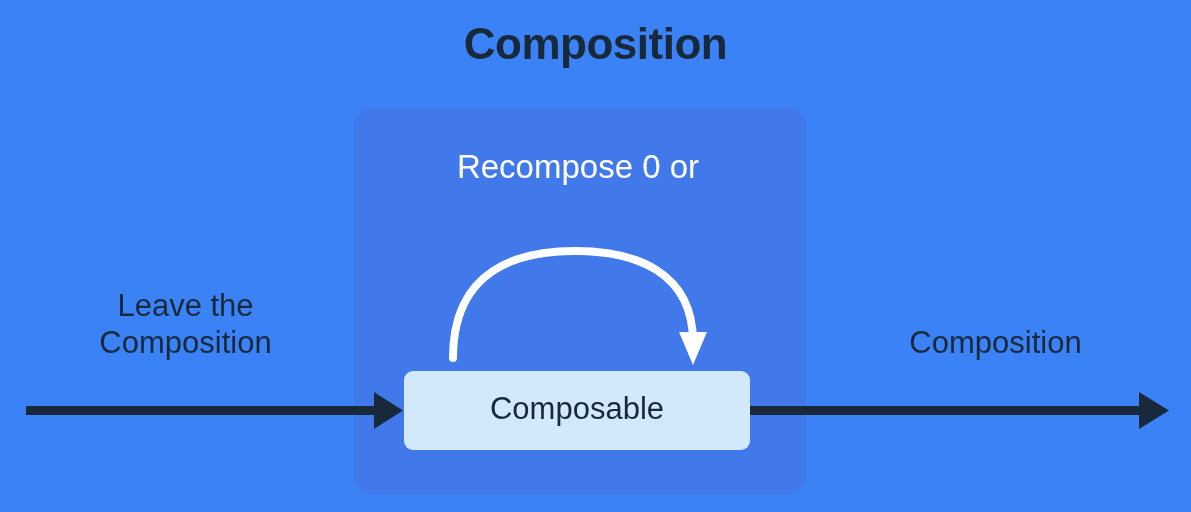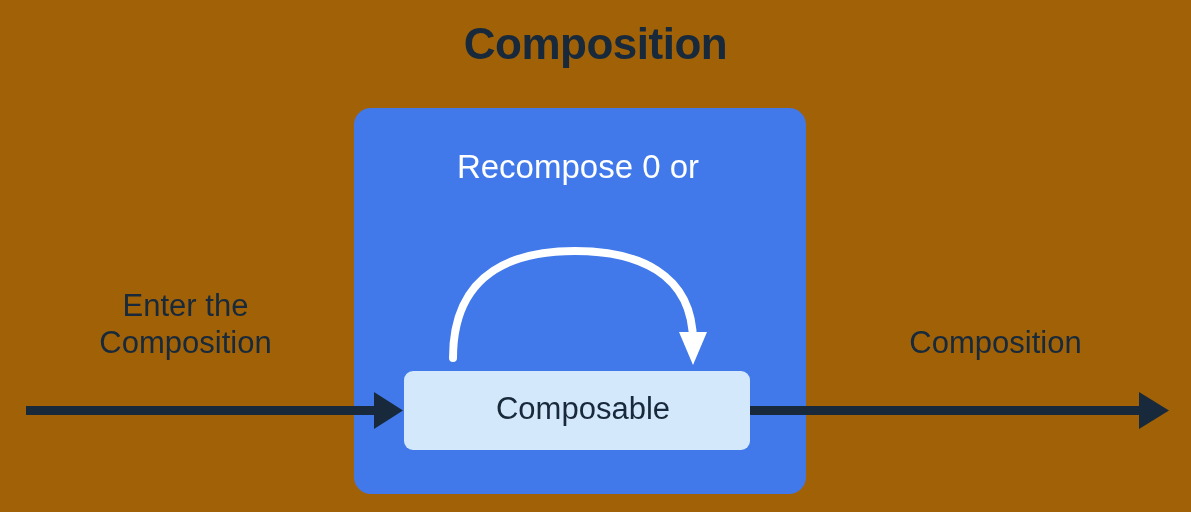--- a/index.html
+++ b/index.html
@@ -8,21 +8,21 @@
     padding: 0;
     background: #ffffff;
   }
   body {
     font-family: "Liberation Sans", sans-serif;
   }
   #diagram-root {
     position: relative;
     width: 1191px;
     height: 512px;
-    background: #a16207;
+    background: #3b82f6;
     overflow: hidden;
   }
   #diagram-svg {
     position: absolute;
     left: 0;
     top: 0;
     width: 1191px;
     height: 512px;
   }
   .txt {
@@ -49,21 +49,20 @@
     font-weight: normal;
     color: #ffffff;
   }
   #composable-label {
     left: 404px;
     top: 391px;
     width: 346px;
     font-size: 31px;
     font-weight: normal;
     color: #17293A;
-    padding-left: 6px;
   }
   #enter-label {
     left: 38px;
     top: 288px;
     width: 295px;
     font-size: 31px;
     font-weight: normal;
     color: #17293A;
   }
   #leave-label {
@@ -95,17 +94,17 @@
     <path d="M 453 358 C 453 268, 520 251, 575 251 C 636 251, 693 272, 693 342" fill="none" stroke="#FFFFFF" stroke-width="8" stroke-linecap="round"></path>
     <polygon points="679,332 707,332 693,365" fill="#FFFFFF"></polygon>
   </svg>
 
   <div class="txt" id="page-title">Composition</div>
 
   <div class="txt" id="recompose-label"><span>Recompose 0 or</span><br></div>
 
   <div class="txt" id="composable-label">Composable</div>
 
-  <div class="txt" id="enter-label"><span>Enter the</span><br><span>Composition</span></div>
+  <div class="txt" id="enter-label"><span>Leave the</span><br><span>Composition</span></div>
 
   <div class="txt" id="leave-label"><br><span>Composition</span></div>
 
 </div>
 
 </body></html>

